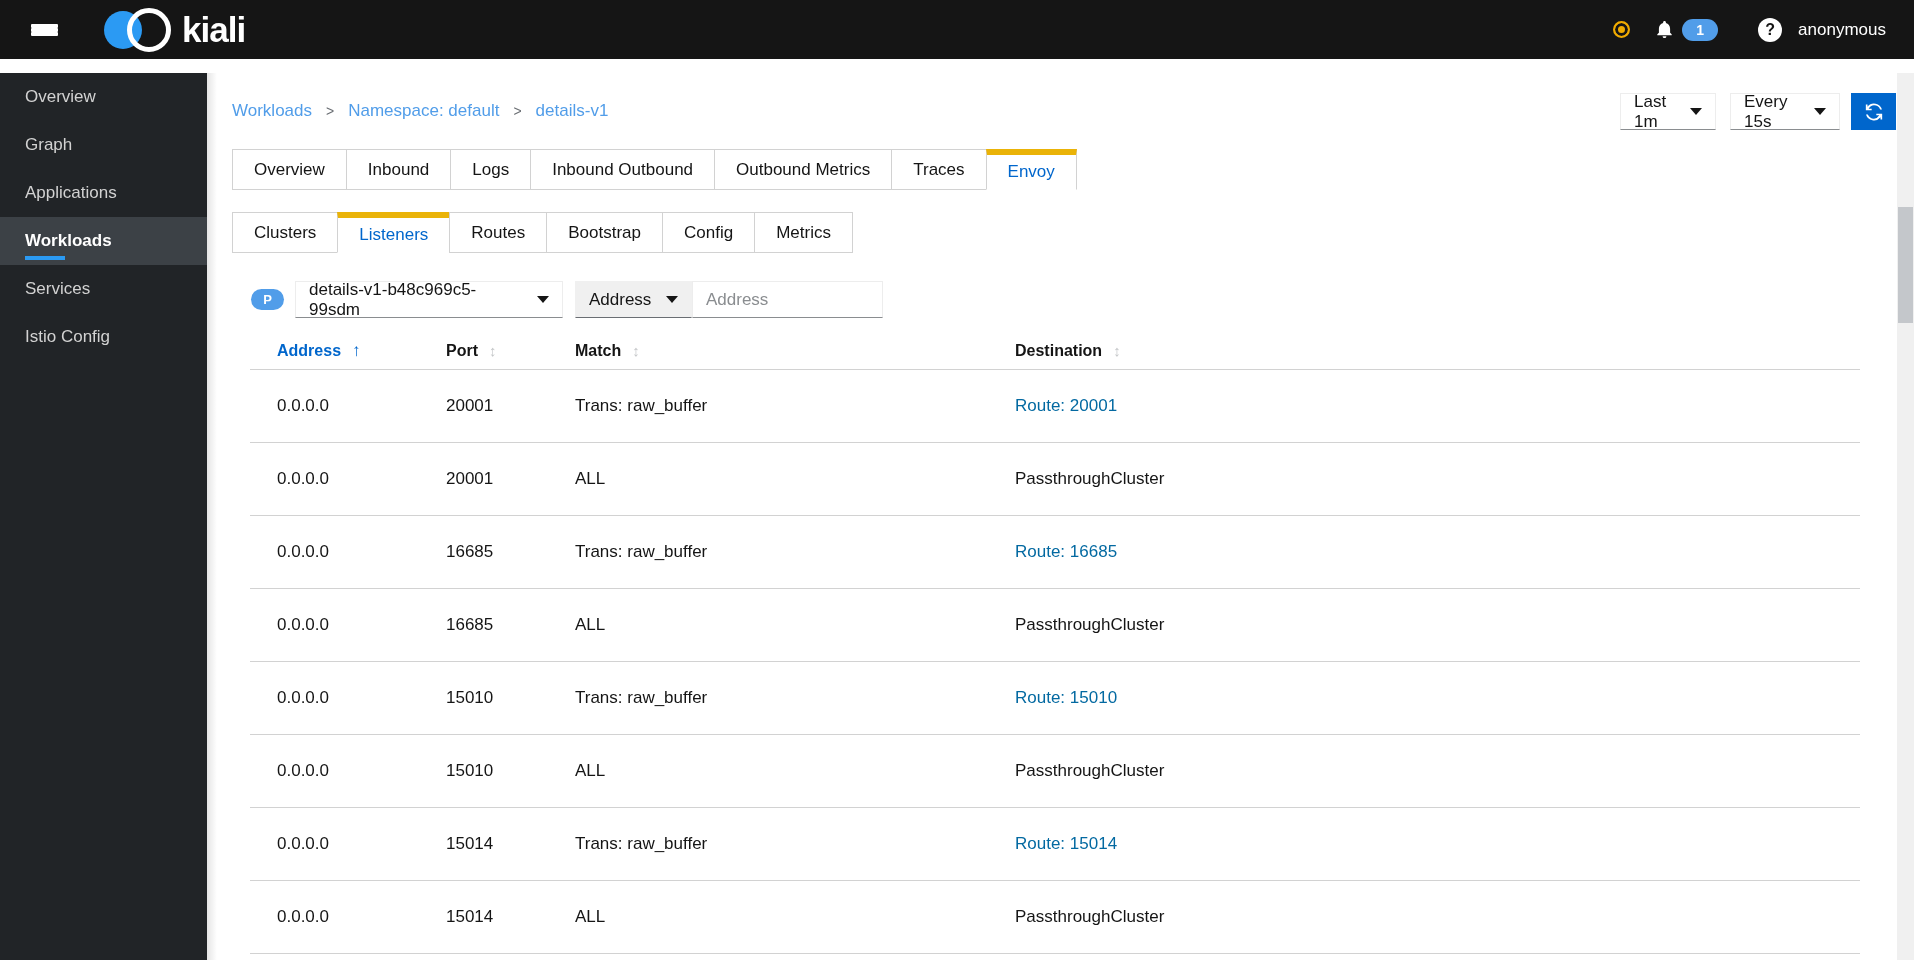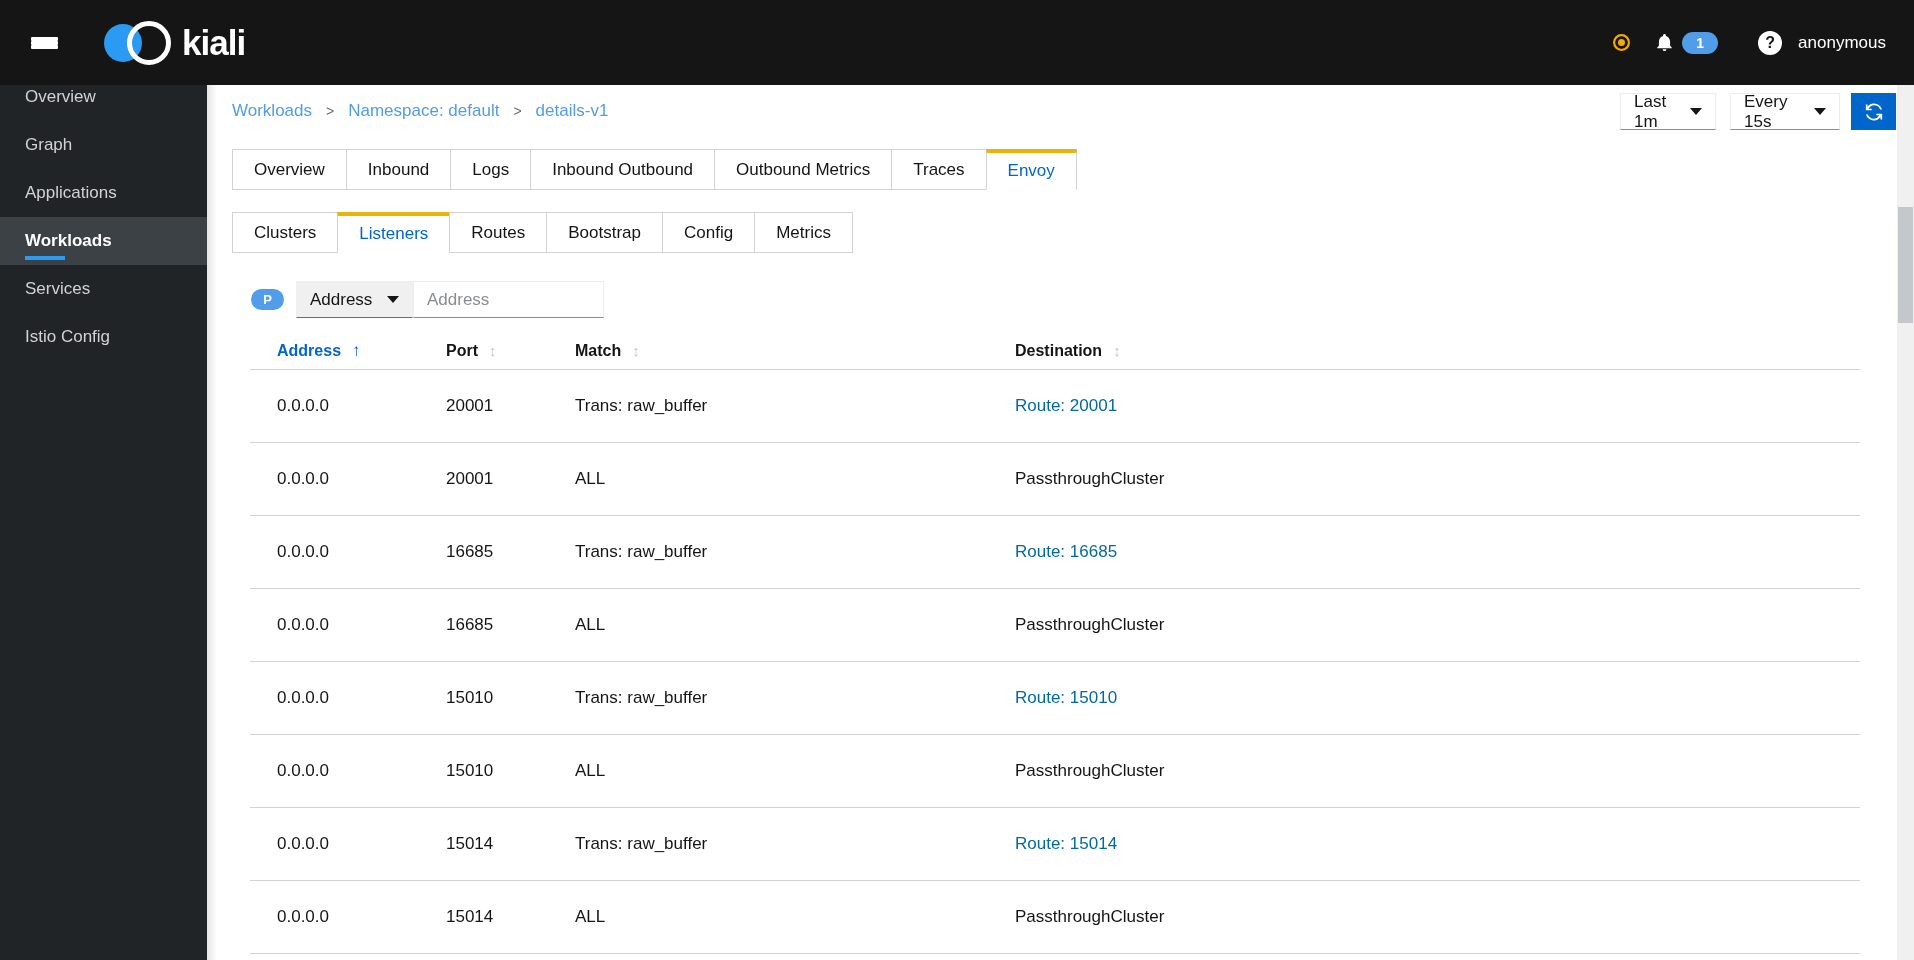--- a/index.html
+++ b/index.html
@@ -1,20 +1,20 @@
 <!DOCTYPE html>
 <html><head>
 <meta charset="utf-8">
 <style>
   * { margin:0; padding:0; box-sizing:border-box; }
   html,body { width:1914px; height:960px; overflow:hidden; background:#fff;
               font-family:"Liberation Sans", sans-serif; color:#151515; }
 
   
-  .masthead { position:absolute; top:0; left:0; width:1914px; height:85px;
+  .masthead { position:absolute; top:0; left:0; width:1914px; height:59px;
               background:#151515; display:flex; align-items:center; z-index:30; }
   .burger { margin-left:25px; background:none; border:none; cursor:pointer;
             display:flex; flex-direction:column; gap:5px; padding:6px; }
   .burger i { display:block; width:27px; height:4px; background:#fff; border-radius:1px; }
   .brand { display:flex; align-items:center; margin-left:40px; cursor:pointer; }
   .logo { position:relative; width:68px; height:46px; }
   .logo .c1 { position:absolute; left:0; top:4px; width:38px; height:38px;
               border-radius:50%; background:#2b9af3; }
   .logo .c2 { position:absolute; left:23px; top:1px; width:44px; height:44px;
               border-radius:50%; border:5px solid #fff; }
@@ -62,21 +62,21 @@
                  display:flex; align-items:center; justify-content:center; cursor:pointer; }
 
   
   .tabs { display:inline-flex; margin-left:25px; }
   .tabs.row1 { margin-top:19px; }
   .tabs.row2 { margin-top:22px; }
   .tab { height:41px; display:flex; align-items:center; padding:0 21px; font-size:17px;
          background:#fff; border:1px solid #d2d2d2; margin-left:-1px; cursor:pointer;
          color:#151515; white-space:nowrap; }
   .tab:first-child { margin-left:0; }
-  .tab.active { border-top:4px solid #eab308; border-bottom-color:#fff; color:#0066cc; }
+  .tab.active { border-top:6px solid #eab308; border-bottom-color:#fff; color:#0066cc; }
 
   
   .filter-row { display:flex; align-items:center; margin:28px 0 0 44px; }
   .pod-badge { min-width:33px; height:21px; border-radius:11px; background:#519de9; color:#fff;
                font-size:13px; font-weight:bold; display:flex; align-items:center;
                justify-content:center; }
   .pod-select { width:268px; margin-left:11px; }
   .type-select { width:117px; margin-left:12px; background:#f0f0f0; border-color:#f0f0f0;
                  border-bottom-color:#6a6e73; }
   .filter-input { width:191px; height:37px; border:1px solid #ededed; border-bottom-color:#8a8d90;
@@ -226,20 +226,24 @@
           <span>Config</span>
         </div>
       <div class="tab">
           <span>Metrics</span>
         </div>
     </div>
   </div>
 
   <div class="filter-row">
     <span class="pod-badge">P</span>
+    <div class="pf-select pod-select">
+      <span>details-v1-b48c969c5-99sdm</span>
+      <span class="caret"></span>
+    </div>
     <div class="pf-select type-select">
       <span>Address</span>
       <span class="caret"></span>
     </div>
     <input class="filter-input" placeholder="Address" style="">
   </div>
 
   <div class="listeners-table">
     <div class="t-row t-head">
       <button class="hcell sorted">

